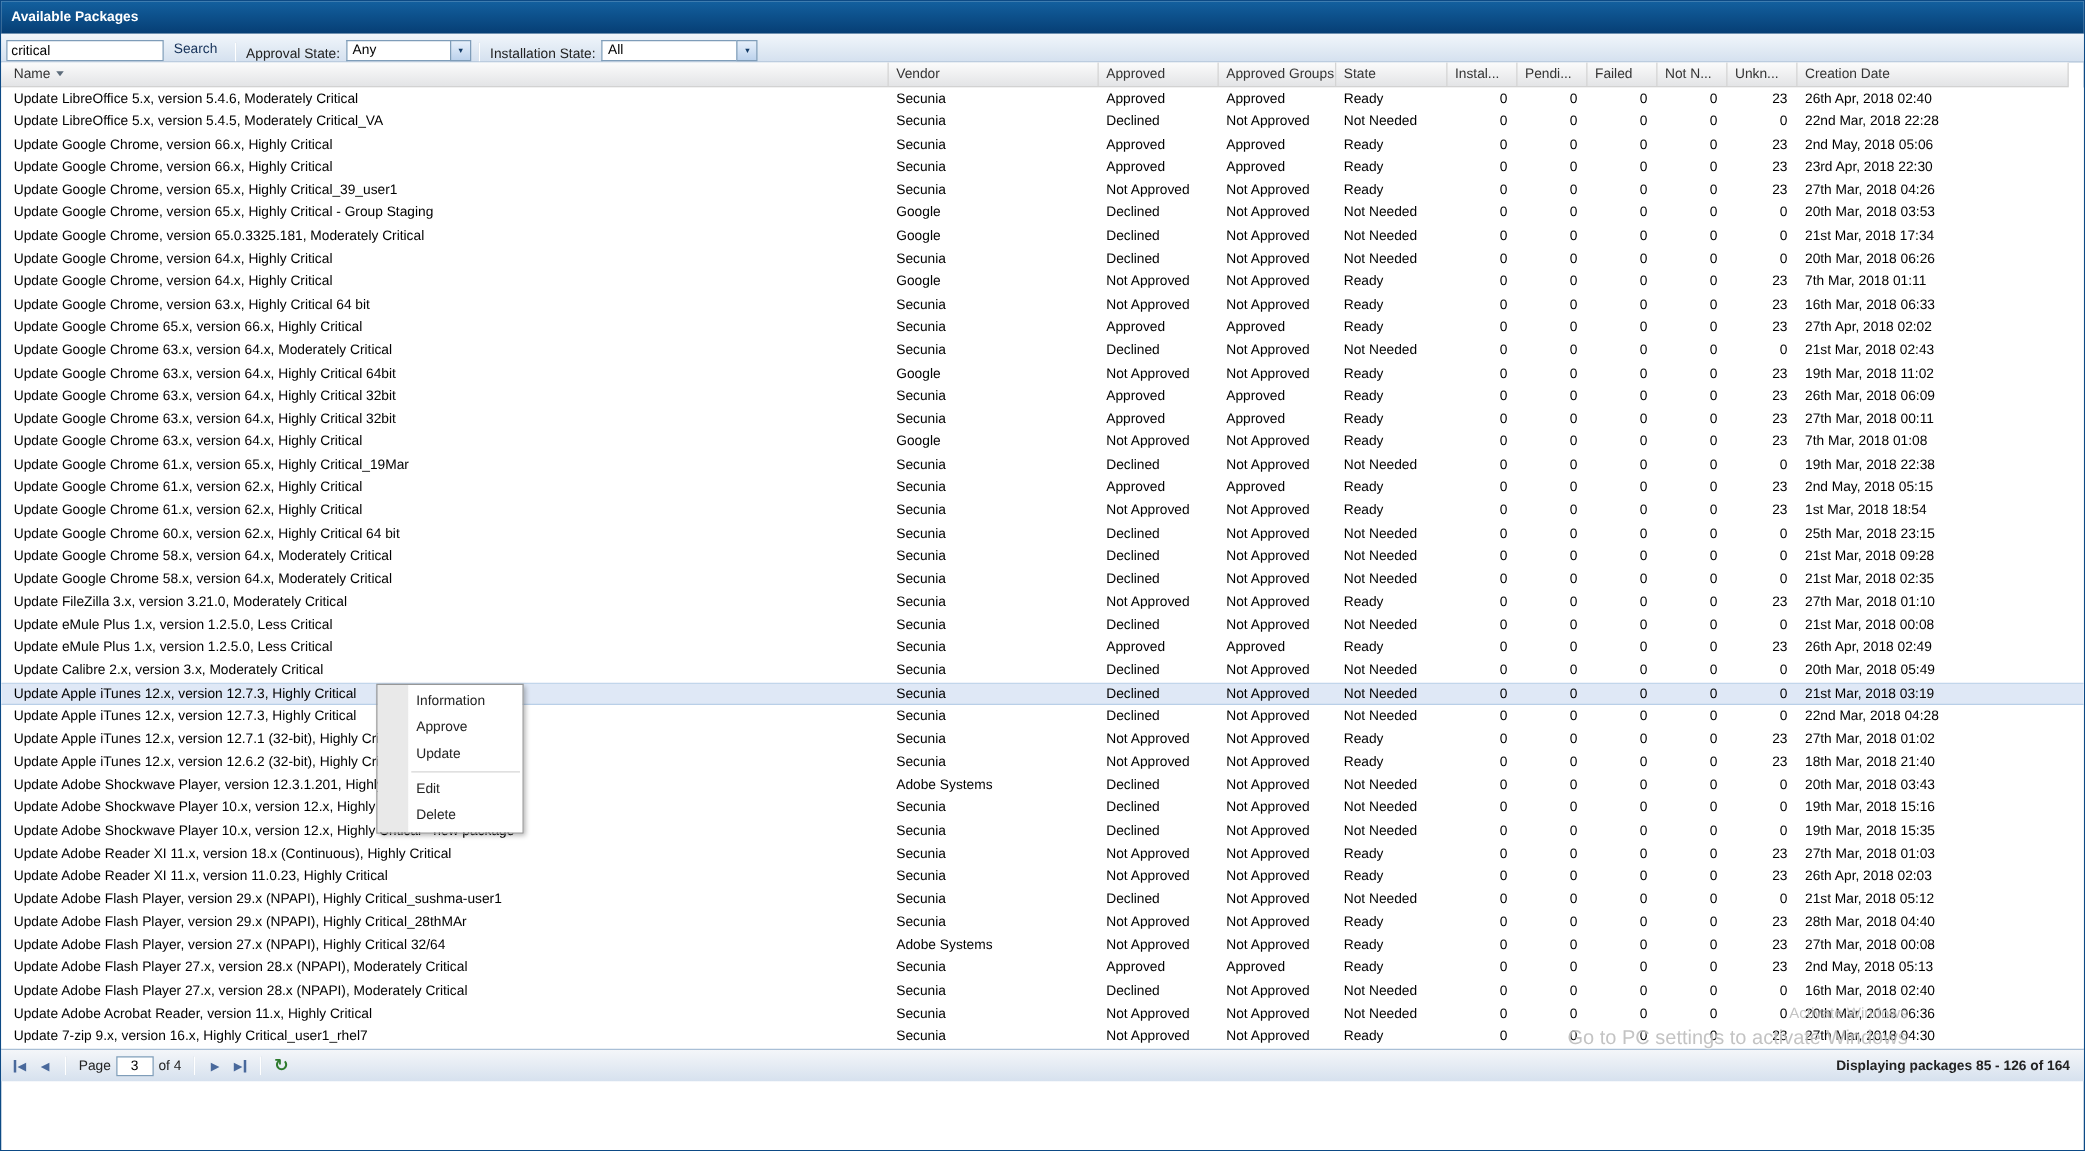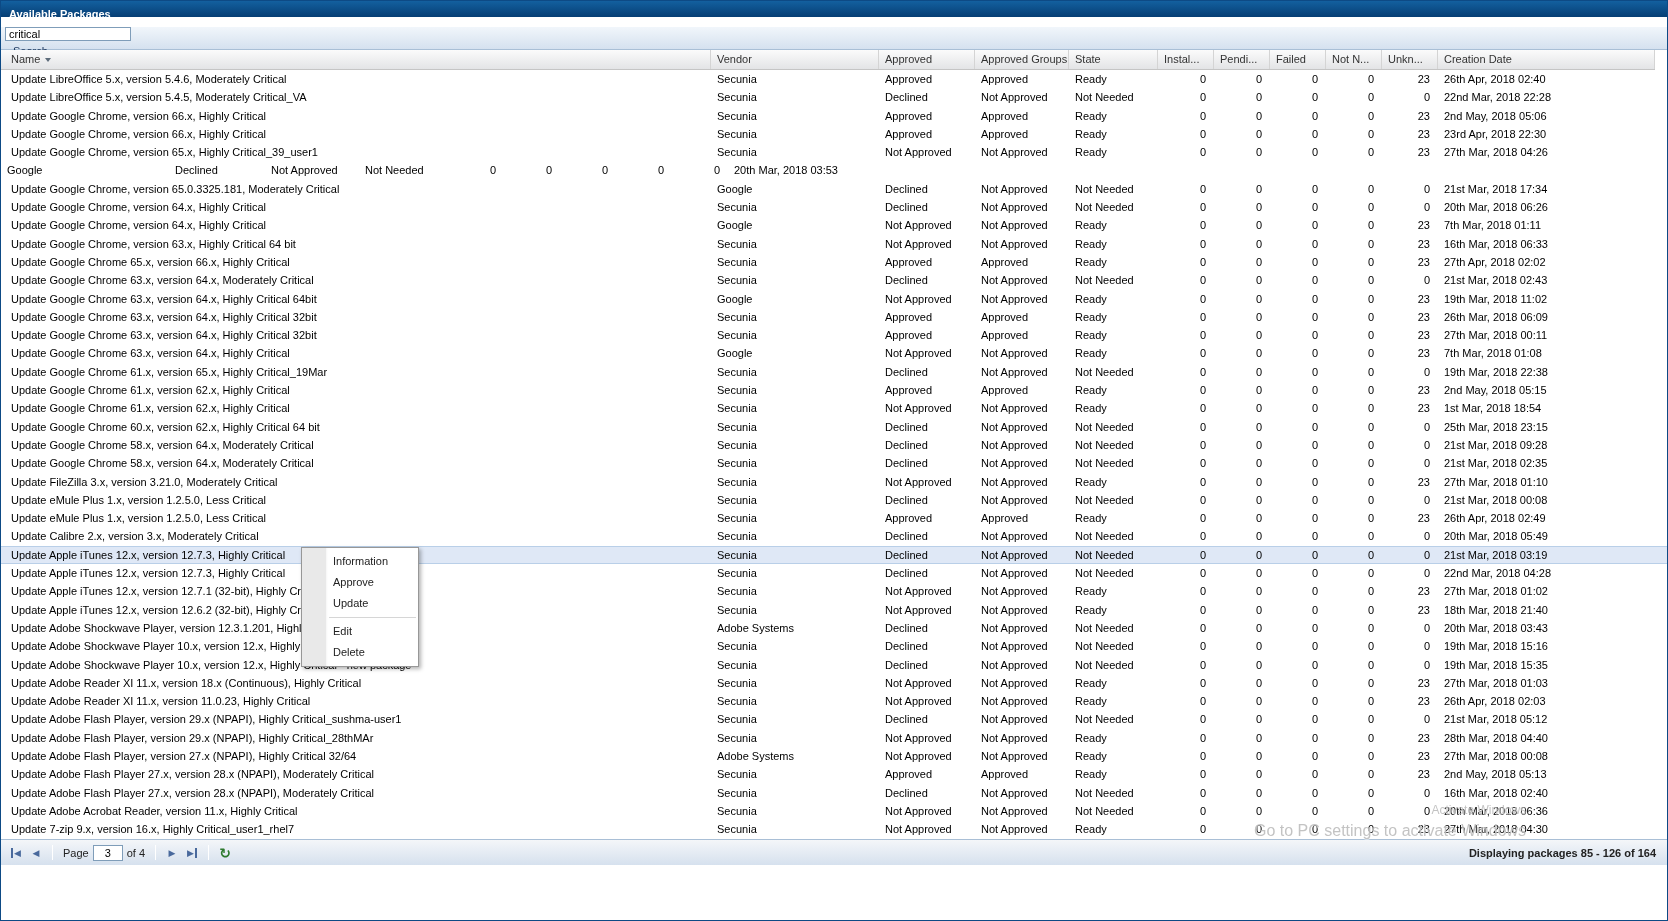--- a/index.html
+++ b/index.html
@@ -6,31 +6,31 @@
   html,body { width:1668px; height:921px; }
   body {
     font-family:"Liberation Sans","DejaVu Sans",sans-serif;
     font-size:11px; color:#000; background:#fff;
     position:relative; overflow:hidden;
   }
   .window { position:absolute; inset:0; border:1px solid #0d4a85; background:#fff; }
 
   
   .titlebar {
-    position:absolute; top:0; left:0; right:0; height:16px;
+    position:absolute; top:0; left:0; right:0; height:26px;
     background:linear-gradient(#13609f,#063e74);
     color:#fff; font-weight:bold; line-height:26px; padding-left:8px;
   }
 
   
   .toolbar {
     position:absolute; top:26px; left:0; right:0; height:23px;
     background:linear-gradient(#f1f6fb,#d5e1ef);
     border-bottom:1px solid #a9bfd6;
-    display:flex; align-items:flex-start; padding:0 4px;flex-direction:column;
+    display:flex; align-items:flex-end; padding:0 4px;
   }
   .search-input {
     width:126px; height:17px; border:1px solid #7f9db9;
     font:11px "Liberation Sans","DejaVu Sans",sans-serif; padding:0 3px;
   }
   .tb-btn { padding:0 8px; color:#16325a; cursor:default; line-height:20px; }
   .tb-sep { width:1px; height:15px; background:#b4c2d4; border-right:1px solid #fff; margin:0 6px; }
   .tb-label { margin:0 5px 0 2px; color:#222; }
   .combo { display:flex; align-items:center; }
   .combo-text {
@@ -219,20 +219,21 @@
         <div class="gcell col-3">Not Approved</div>
         <div class="gcell col-4">Ready</div>
         <div class="gcell col-5 num">0</div>
         <div class="gcell col-6 num">0</div>
         <div class="gcell col-7 num">0</div>
         <div class="gcell col-8 num">0</div>
         <div class="gcell col-9 num">23</div>
         <div class="gcell col-10">27th Mar, 2018 04:26</div>
       </div>
       <div class="grow">
+        <div class="gcell col-0">Update Google Chrome, version 65.x, Highly Critical - Group Staging</div>
         <div class="gcell col-1">Google</div>
         <div class="gcell col-2">Declined</div>
         <div class="gcell col-3">Not Approved</div>
         <div class="gcell col-4">Not Needed</div>
         <div class="gcell col-5 num">0</div>
         <div class="gcell col-6 num">0</div>
         <div class="gcell col-7 num">0</div>
         <div class="gcell col-8 num">0</div>
         <div class="gcell col-9 num">0</div>
         <div class="gcell col-10">20th Mar, 2018 03:53</div>

